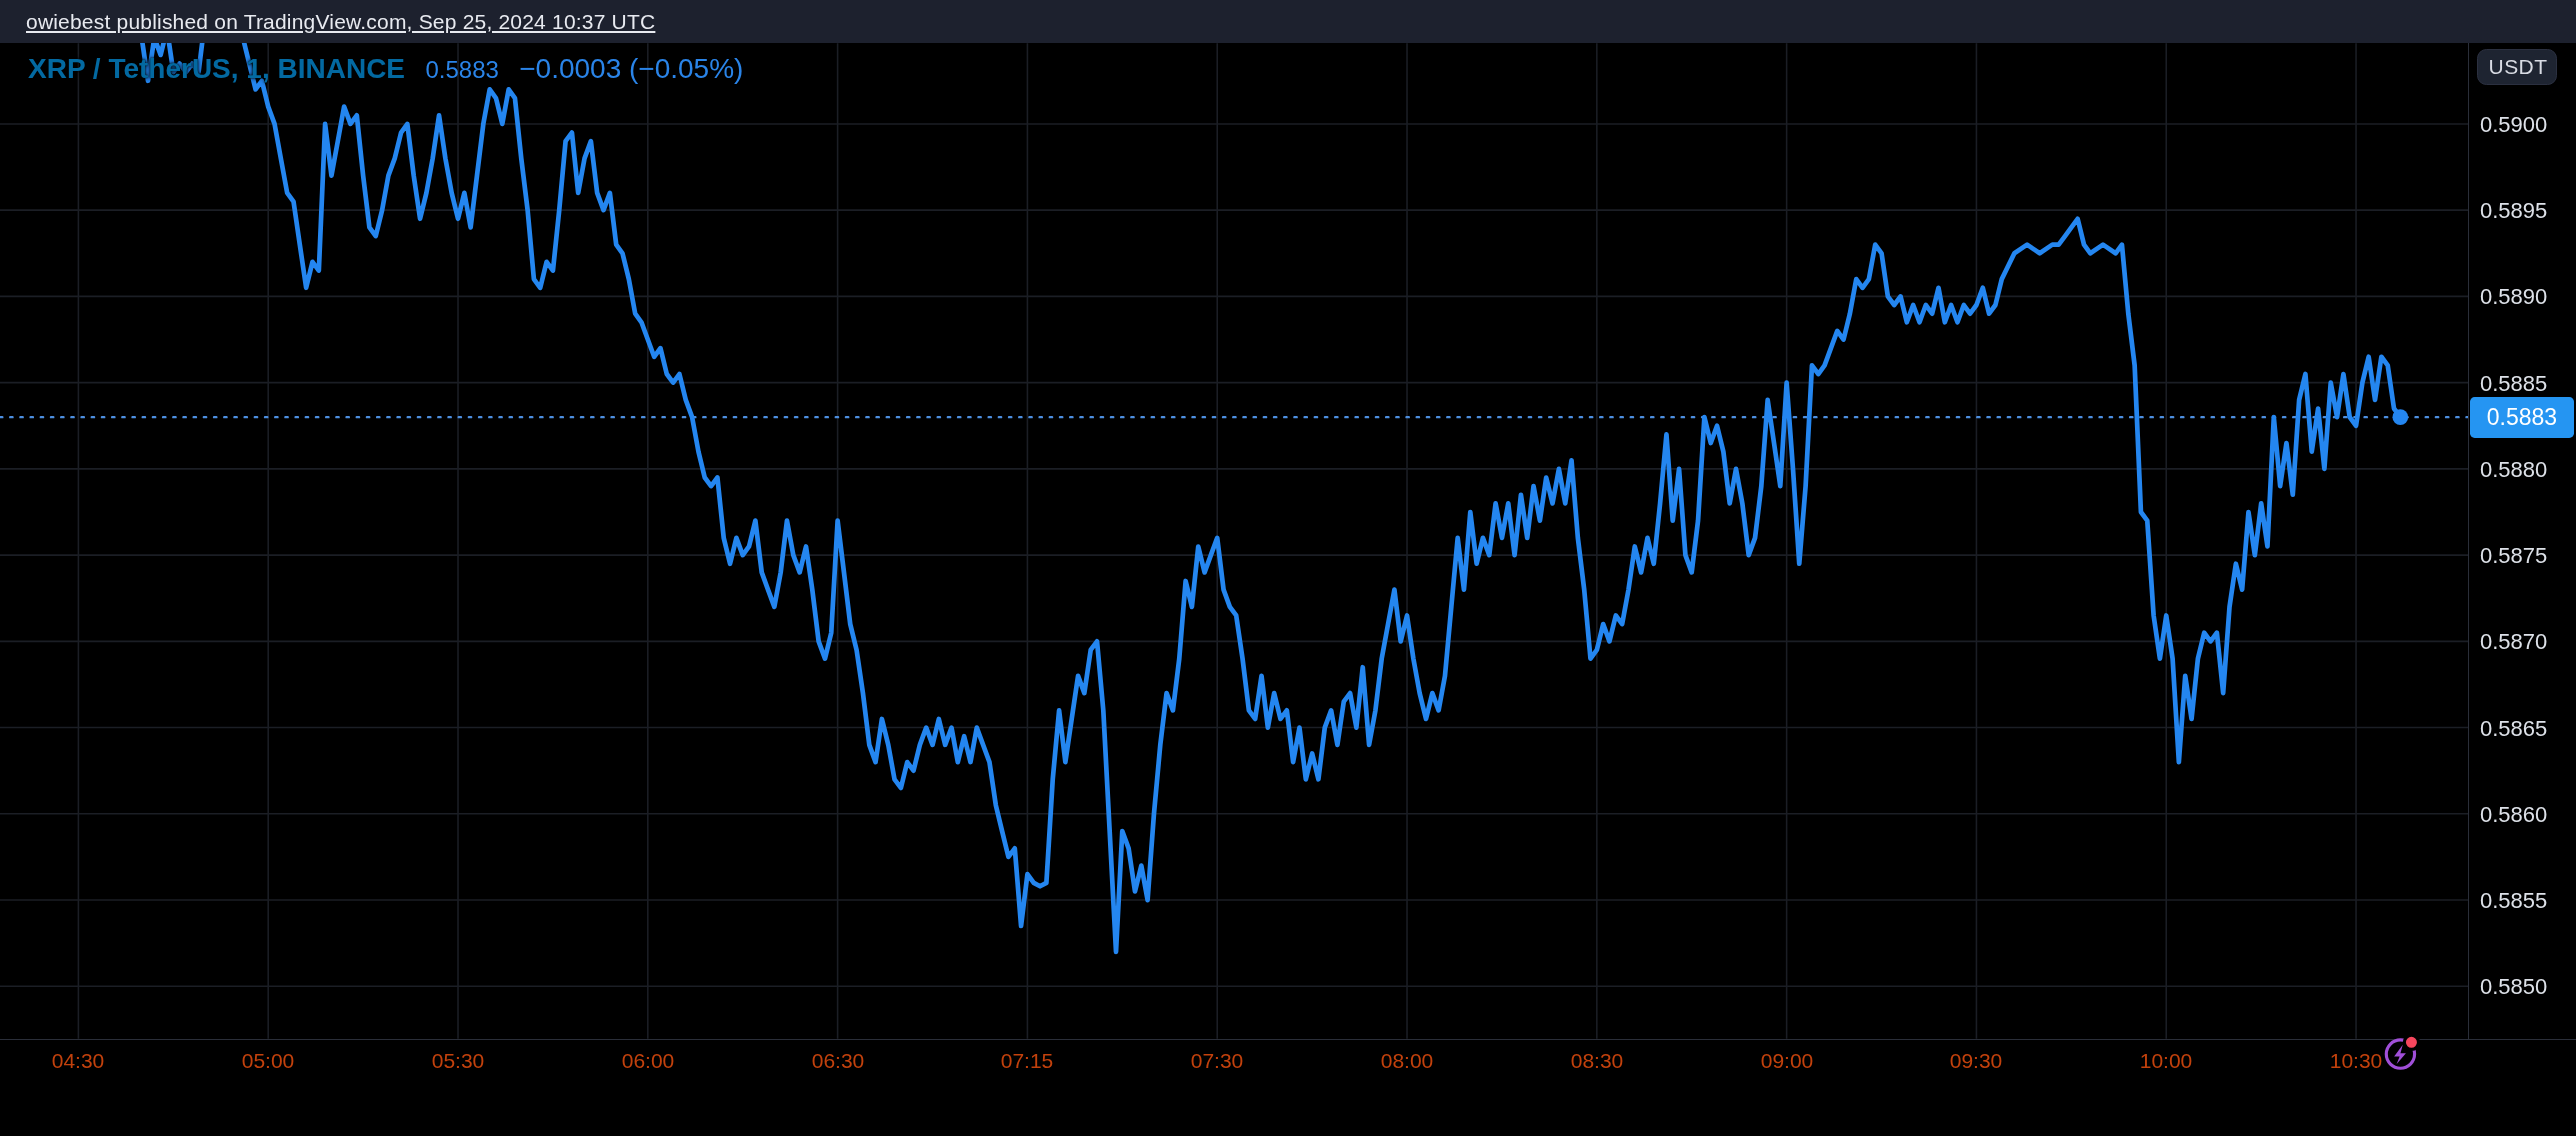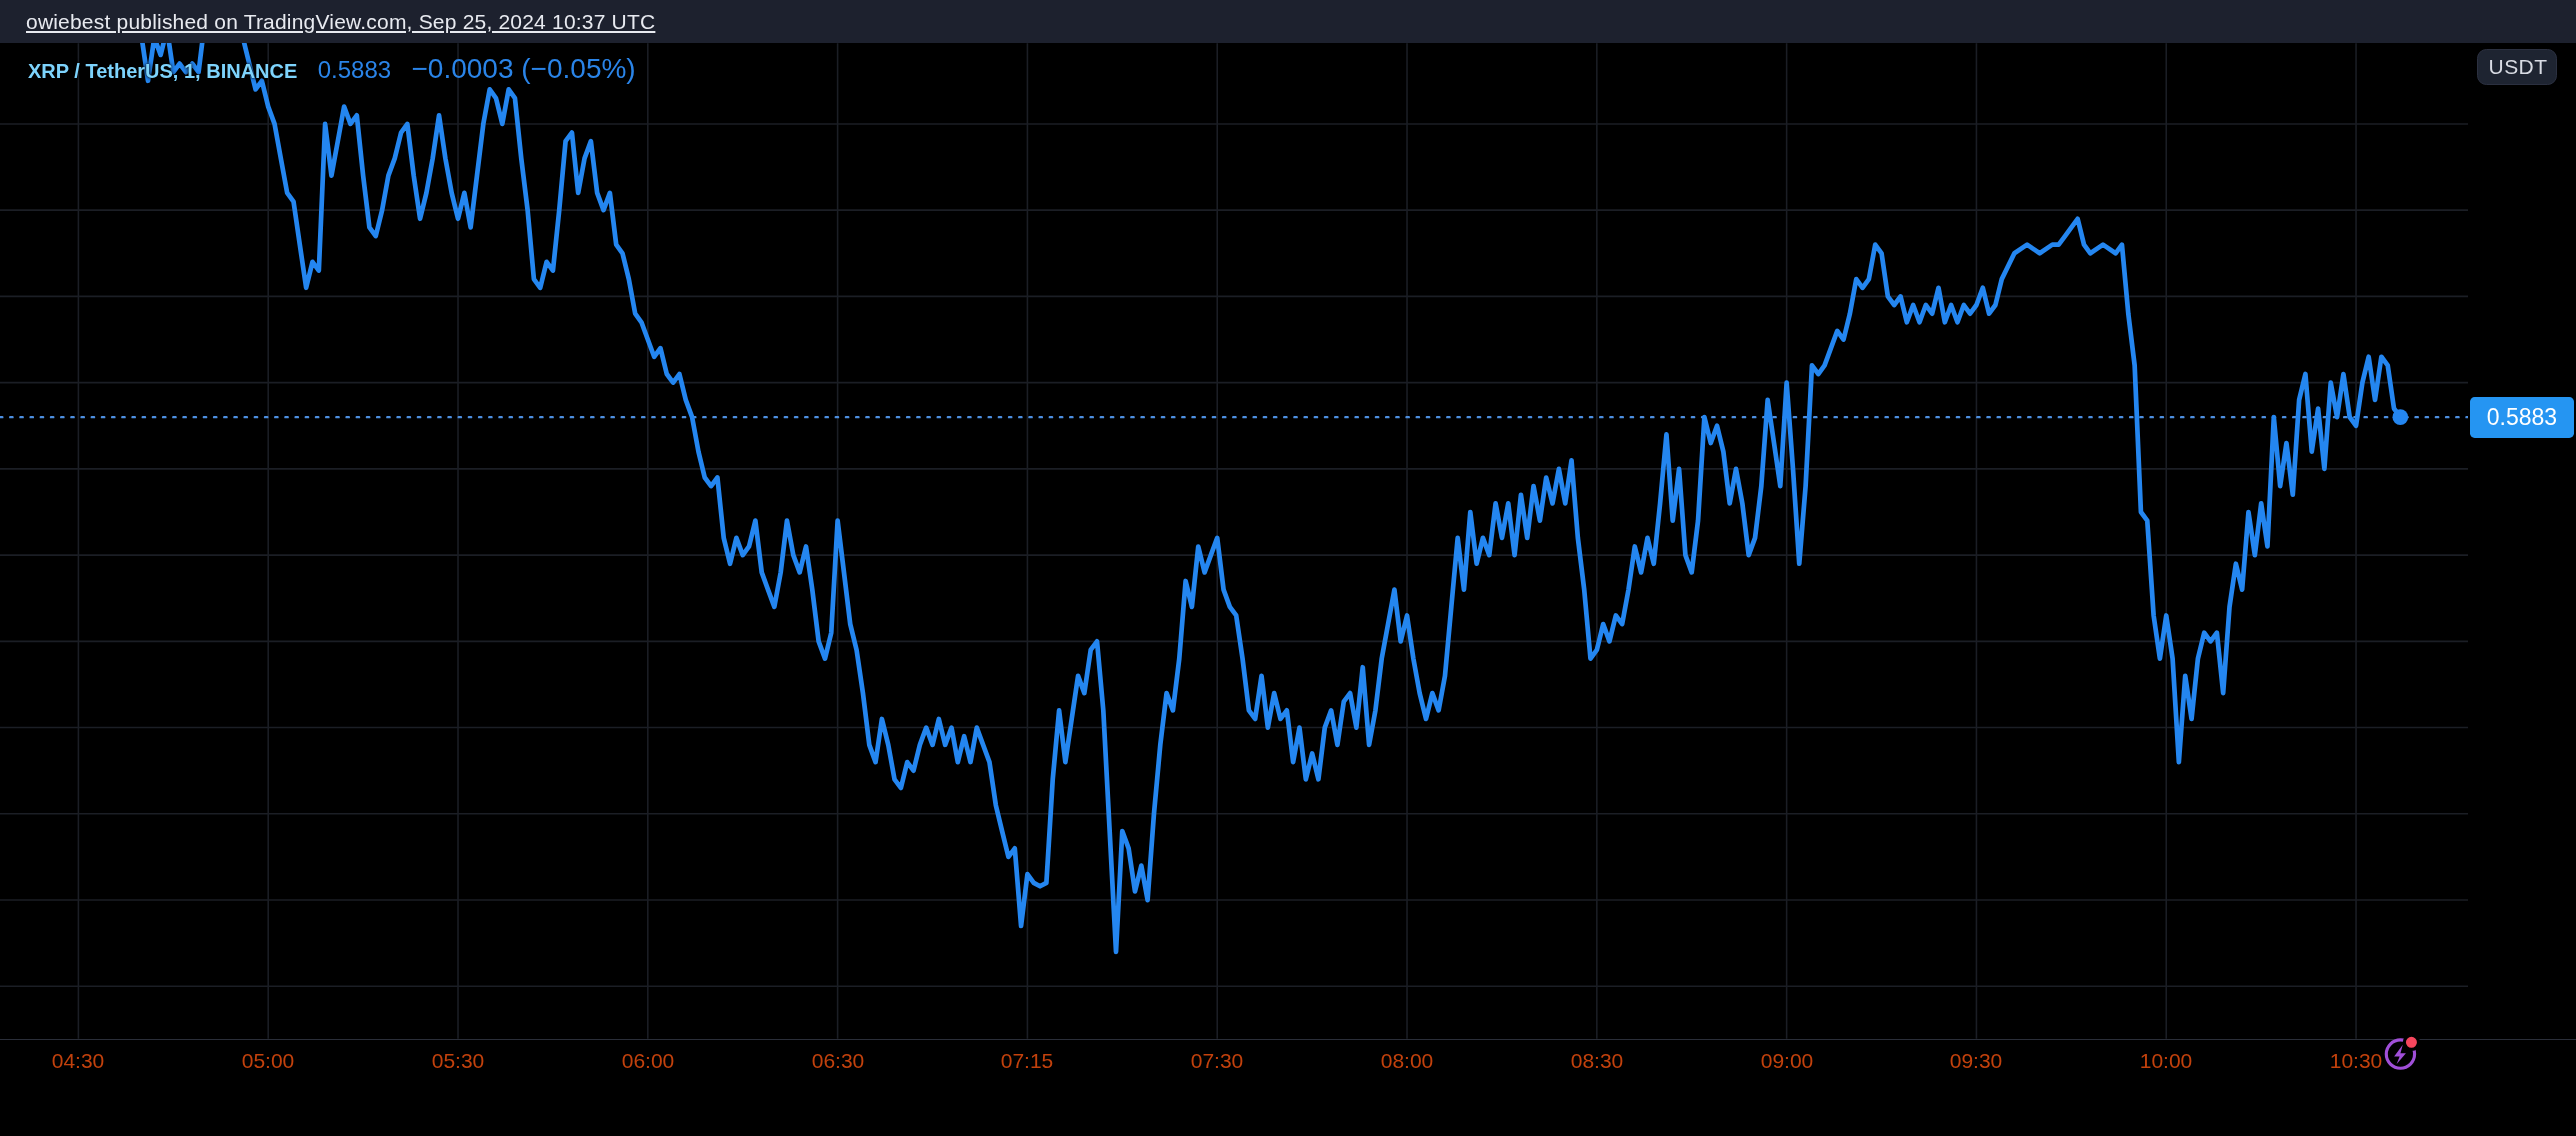--- a/index.html
+++ b/index.html
@@ -4,21 +4,21 @@
 <style>
   html,body{margin:0;padding:0;background:#000;}
   #app{position:relative;width:2576px;height:1137px;background:#000;overflow:hidden;
        font-family:"Liberation Sans","DejaVu Sans",sans-serif;}
   
   #top-strip{position:absolute;left:0;top:0;width:2576px;height:43px;background:#1d212e;
              display:flex;align-items:center;}
   #top-strip .note{margin-left:26px;font-size:21px;color:#e8eaf0;letter-spacing:0.2px;text-decoration:underline;}
   
   #legend{position:absolute;left:28px;top:53px;display:flex;align-items:baseline;gap:20.4px;z-index:5;}
-  #legend .sym{font-size:20px;font-weight:700;color:#7dd3fc;text-shadow:0 0 4.7px #000,0 0 1.6px #000;}
+  #legend .sym{font-size:28px;font-weight:700;color:#0369a1;text-shadow:0 0 4.7px #000,0 0 1.6px #000;}
   #legend .px{font-size:24px;font-weight:500;}
   #legend .chg{font-size:28px;font-weight:500;}
   
   #plot-wrap{position:absolute;left:0;top:43px;width:2468px;height:996px;}
   #plot{position:absolute;left:0;top:0;}
   
   #price-axis{position:absolute;left:2468px;top:43px;width:108px;height:1037px;background:#000;
               border-left:1.6px solid #2a2e39;}
   .price-label{position:absolute;left:11px;width:94px;font-size:22px;color:#dde1e8;}
   #currency-btn{position:absolute;left:2477px;top:49px;width:80px;height:36px;background:#1e2431;
@@ -88,20 +88,35 @@
       <polyline id="series" fill="none" stroke-width="6" stroke-linejoin="round" stroke-linecap="round" stroke="#2486f0" points="164.6,-51.0 180.7,-7.0 188.8,48.0 196.8,-7.0 204.9,15.0 213.0,-18.0 221.1,37.0 229.1,26.0 237.2,37.0 245.3,26.0 253.3,37.0 261.4,-29.0 285.6,-51.0 309.8,-7.0 317.9,26.0 326.0,59.0 334.0,48.0 342.1,81.0 350.2,103.0 358.2,147.0 366.3,191.0 374.4,202.0 382.4,257.0 390.5,312.0 398.6,279.0 406.7,290.0 414.7,103.0 422.8,169.0 430.9,125.0 438.9,81.0 447.0,103.0 455.1,92.0 463.2,169.0 471.2,235.0 479.3,246.0 487.4,213.0 495.4,169.0 503.5,147.0 511.6,114.0 519.6,103.0 527.7,169.0 535.8,224.0 543.9,191.0 551.9,147.0 560.0,92.0 568.1,147.0 576.1,191.0 584.2,224.0 592.3,191.0 600.3,235.0 608.4,169.0 616.5,103.0 624.6,59.0 632.6,70.0 640.7,103.0 648.8,59.0 656.8,70.0 664.9,147.0 673.0,213.0 681.0,301.0 689.1,312.0 697.2,279.0 705.3,290.0 713.3,213.0 721.4,125.0 729.5,114.0 737.5,191.0 745.6,147.0 753.7,125.0 761.7,191.0 769.8,213.0 777.9,191.0 786.0,257.0 794.0,268.0 802.1,301.0 810.2,345.0 818.2,356.0 826.3,378.0 834.4,400.0 842.4,389.0 850.5,422.0 858.6,433.0 866.6,422.0 874.7,455.0 882.8,477.0 890.9,521.0 898.9,554.0 907.0,565.0 915.1,554.0 923.1,631.0 931.2,664.0 939.3,631.0 947.4,653.0 955.4,642.0 963.5,609.0 971.6,675.0 979.6,697.0 987.7,719.0 995.8,675.0 1003.8,609.0 1011.9,653.0 1020.0,675.0 1028.1,642.0 1036.1,697.0 1044.2,763.0 1052.3,785.0 1060.3,752.0 1068.4,609.0 1076.5,675.0 1084.5,741.0 1092.6,774.0 1100.7,829.0 1108.8,895.0 1116.8,917.0 1124.9,862.0 1133.0,895.0 1141.0,939.0 1149.1,950.0 1157.2,917.0 1165.2,928.0 1173.3,895.0 1181.4,873.0 1189.5,895.0 1197.5,862.0 1205.6,895.0 1213.7,873.0 1221.7,917.0 1229.8,884.0 1237.9,917.0 1245.9,873.0 1254.0,895.0 1262.1,917.0 1270.2,972.0 1278.2,1005.0 1286.3,1038.0 1294.4,1027.0 1302.4,1126.0 1310.5,1060.0 1318.6,1071.0 1326.6,1075.4 1334.7,1071.0 1342.8,939.0 1350.9,851.0 1358.9,917.0 1367.0,862.0 1375.1,807.0 1383.1,829.0 1391.2,774.0 1399.3,763.0 1407.3,851.0 1415.4,1005.0 1423.5,1159.0 1431.5,1005.0 1439.6,1027.0 1447.7,1082.0 1455.8,1049.0 1463.8,1093.0 1471.9,983.0 1480.0,895.0 1488.0,829.0 1496.1,851.0 1504.2,785.0 1512.3,686.0 1520.3,719.0 1528.4,642.0 1536.5,675.0 1544.5,653.0 1552.6,631.0 1560.7,697.0 1568.7,719.0 1576.8,730.0 1584.9,785.0 1593.0,851.0 1601.0,862.0 1609.1,807.0 1617.2,873.0 1625.2,829.0 1633.3,862.0 1641.4,851.0 1649.4,917.0 1657.5,873.0 1665.6,939.0 1673.7,906.0 1681.7,939.0 1689.8,873.0 1697.9,851.0 1705.9,895.0 1714.0,840.0 1722.1,829.0 1730.1,873.0 1738.2,796.0 1746.3,895.0 1754.4,851.0 1762.4,785.0 1770.5,741.0 1778.6,697.0 1786.6,763.0 1794.7,730.0 1802.8,785.0 1810.8,829.0 1818.9,862.0 1827.0,829.0 1835.0,851.0 1843.1,807.0 1851.2,719.0 1859.3,631.0 1867.3,697.0 1875.4,598.0 1883.5,664.0 1891.5,631.0 1899.6,653.0 1907.7,587.0 1915.8,631.0 1923.8,587.0 1931.9,653.0 1940.0,576.0 1948.0,631.0 1956.1,565.0 1964.2,609.0 1972.2,554.0 1980.3,587.0 1988.4,543.0 1996.5,587.0 2004.5,532.0 2012.6,631.0 2020.7,697.0 2028.7,785.0 2036.8,774.0 2044.9,741.0 2052.9,763.0 2061.0,730.0 2069.1,741.0 2077.2,697.0 2085.2,642.0 2093.3,675.0 2101.4,631.0 2109.4,664.0 2117.5,587.0 2125.6,499.0 2133.6,609.0 2141.7,543.0 2149.8,653.0 2157.8,675.0 2165.9,609.0 2174.0,477.0 2182.1,510.0 2190.1,488.0 2198.2,521.0 2206.3,587.0 2214.3,543.0 2222.4,587.0 2230.5,653.0 2238.6,631.0 2246.6,565.0 2254.7,455.0 2262.8,510.0 2270.8,565.0 2278.9,433.0 2287.0,543.0 2295.0,664.0 2303.1,565.0 2311.2,411.0 2319.3,422.0 2327.3,411.0 2335.4,389.0 2343.5,367.0 2351.5,378.0 2359.6,345.0 2367.7,301.0 2375.7,312.0 2383.8,301.0 2391.9,257.0 2400.0,268.0 2408.0,323.0 2416.1,334.0 2424.2,323.0 2432.2,356.0 2440.3,334.0 2448.4,356.0 2456.4,334.0 2464.5,345.0 2472.6,312.0 2480.7,356.0 2488.7,334.0 2496.8,356.0 2504.9,334.0 2512.9,345.0 2521.0,334.0 2529.1,312.0 2537.1,345.0 2545.2,334.0 2553.3,301.0 2569.4,268.0 2585.6,257.0 2601.7,268.0 2617.8,257.0 2625.9,257.0 2634.0,246.0 2642.1,235.0 2650.1,224.0 2658.2,257.0 2666.3,268.0 2682.4,257.0 2698.5,268.0 2706.6,257.0 2714.7,345.0 2722.8,411.0 2730.8,598.0 2738.9,609.0 2747.0,730.0 2755.0,785.0 2763.1,730.0 2771.2,785.0 2779.2,917.0 2787.3,807.0 2795.4,862.0 2803.5,785.0 2811.5,752.0 2819.6,763.0 2827.7,752.0 2835.7,829.0 2843.8,719.0 2851.9,664.0 2859.9,697.0 2868.0,598.0 2876.1,653.0 2884.2,587.0 2892.2,642.0 2900.3,477.0 2908.4,565.0 2916.4,510.0 2924.5,576.0 2932.6,455.0 2940.6,422.0 2948.7,521.0 2956.8,466.0 2964.8,543.0 2972.9,433.0 2981.0,477.0 2989.1,422.0 2997.1,477.0 3005.2,488.0 3013.3,433.0 3021.3,400.0 3029.4,455.0 3037.5,400.0 3045.6,411.0 3053.6,466.0 3061.7,477.0"></polyline>
       <circle id="last-dot" r="10" cx="3061.69" cy="476.9999999999832" fill="#2486f0"></circle>
     </svg>
     <svg id="flash-icon" viewBox="0 0 56 52">
       <circle id="flash-ring" cx="26" cy="28" r="18" fill="none" stroke-width="4" stroke="#a04fd8"></circle>
       <circle id="flash-dot" cx="40" cy="13" r="9" stroke="#000" stroke-width="4" fill="#f6465d"></circle>
       <path id="flash-bolt" d="M29 16 L18 31 L25 31 L21 41 L33 27 L26 27 Z" fill="#a04fd8"></path>
     </svg>
   </div>
 
+  <div id="price-axis">
+    <div id="price-labels">
+        <div class="price-label" style="top:69px">0.5900</div>
+        <div class="price-label" style="top:155px">0.5895</div>
+        <div class="price-label" style="top:241px">0.5890</div>
+        <div class="price-label" style="top:328px">0.5885</div>
+        <div class="price-label" style="top:414px">0.5880</div>
+        <div class="price-label" style="top:500px">0.5875</div>
+        <div class="price-label" style="top:586px">0.5870</div>
+        <div class="price-label" style="top:673px">0.5865</div>
+        <div class="price-label" style="top:759px">0.5860</div>
+        <div class="price-label" style="top:845px">0.5855</div>
+        <div class="price-label" style="top:931px">0.5850</div>
+      </div>
+  </div>
 
   <button id="currency-btn">USDT</button>
 
   <div id="last-badge" style="top: 397px; background: rgb(37, 149, 242);">0.5883</div>
 
   <div id="time-axis">
     <div id="time-labels">
         <div class="time-label" style="left:78px">04:30</div>
         <div class="time-label bold" style="left:268px">05:00</div>
         <div class="time-label" style="left:458px">05:30</div>

